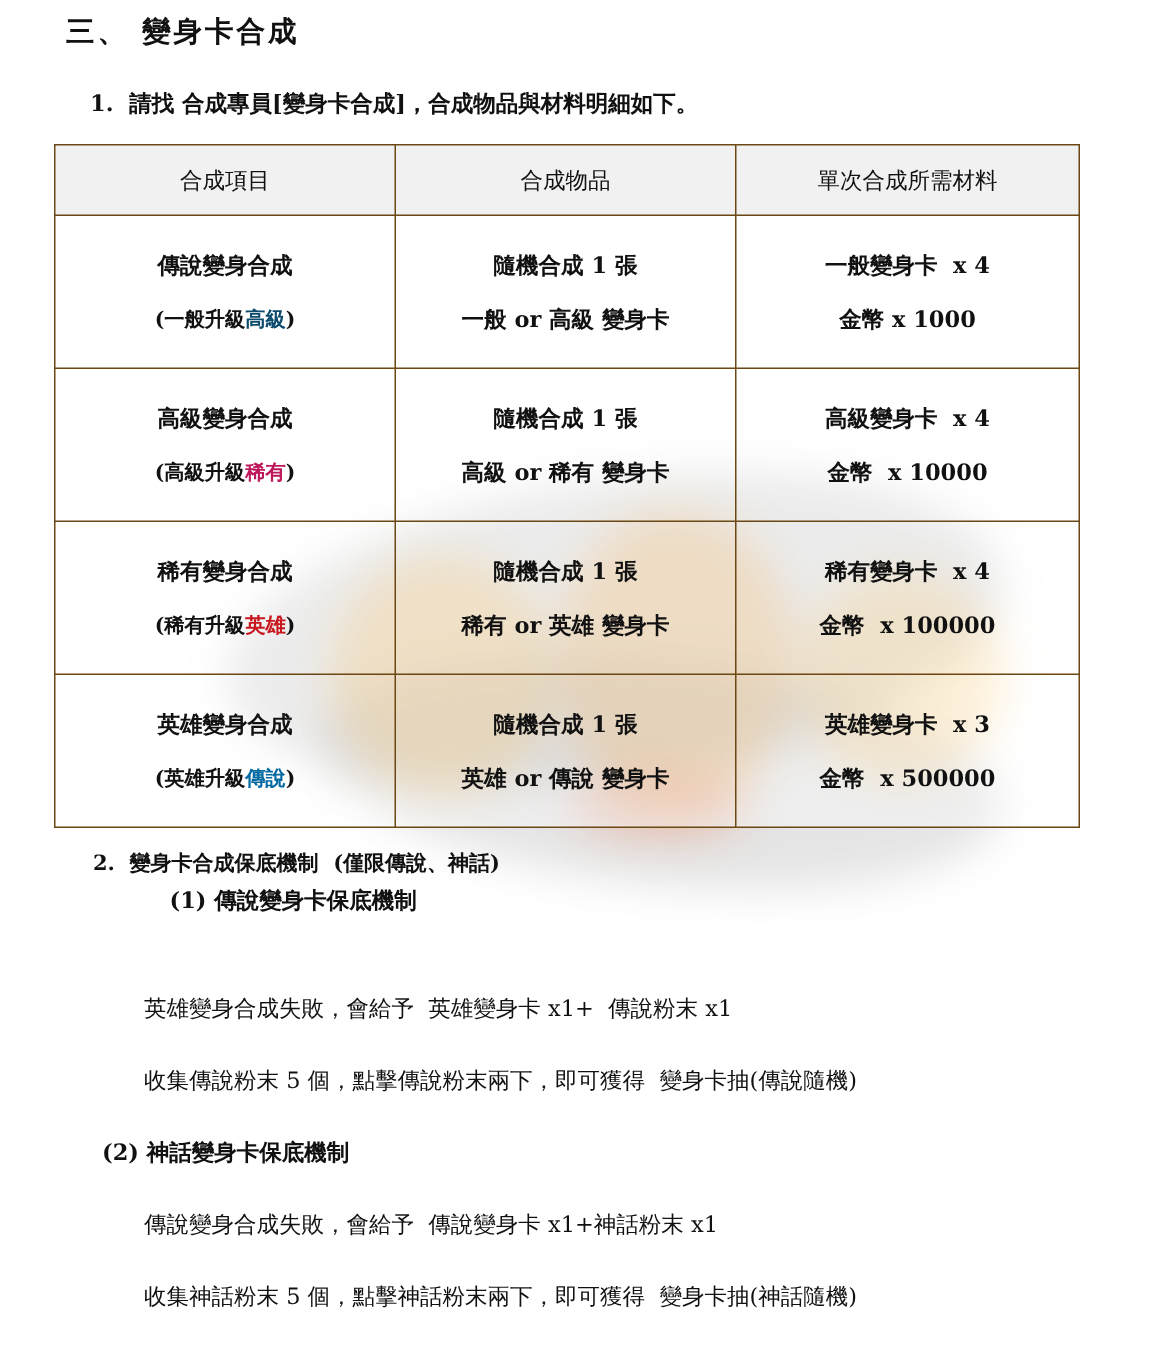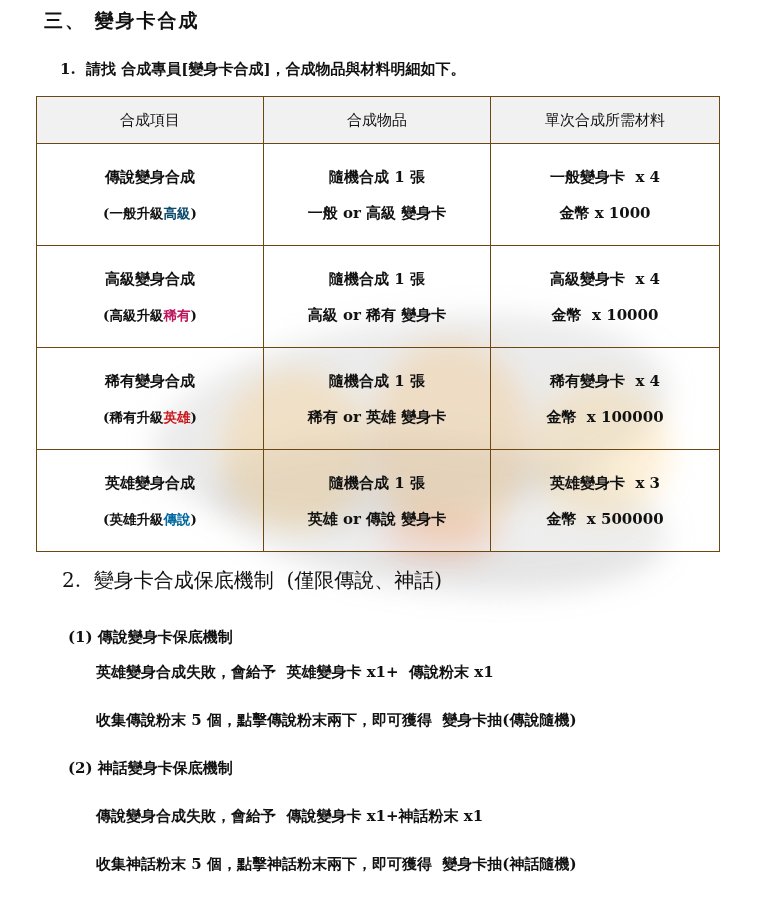--- a/index.html
+++ b/index.html
@@ -36,27 +36,27 @@
   }
   table.craft th, table.craft td {
     border: 1.5px solid #6b4713; text-align: center; vertical-align: middle;
     font-weight: bold; font-size: 15px;
   }
   table.craft th { background: #f1f1f1; height: 44px; font-weight: normal; font-size: 15px; margin-left: 34px; }
   table.craft td { background: rgba(255,255,255,0.35); height: 81px; padding: 0; }
   .cell-line { display: block; line-height: 36px; white-space: pre; }
   .small { font-size: 13.5px; }
   .h-item2 {
-    position: absolute; left: 62px; top: 567px; font-size: 20px; font-weight: normal; white-space: pre;
+    position: absolute; left: 62px; top: 567px; font-size: 14px; font-weight: bold; white-space: pre;
   }
   .sub-h {
     position: absolute; left: 68px; font-size: 15px; font-weight: bold; white-space: pre;
   }
   .para {
-    position: absolute; left: 96px; font-size: 15px; font-weight: bold; white-space: pre;
+    position: absolute; left: 96px; font-size: 15px; font-weight: normal; white-space: pre;
   }
 </style>
 </head>
 <body>
 
 <div class="watermark">
   <div class="wm-blob wm-gray1"></div>
   <div class="wm-blob wm-gray2"></div>
   <div class="wm-blob wm-orange1"></div>
   <div class="wm-blob wm-orange2"></div>
@@ -136,20 +136,20 @@
         <td>
           <span class="cell-line">英雄變身卡  x 3</span>
           <span class="cell-line">金幣  x 500000</span>
         </td>
       </tr>
     </tbody>
   </table>
 
   <div class="h-item2">2.  變身卡合成保底機制  (僅限傳說、神話)</div>
 
-  <div class="sub-h" style="top:628px;">(1) 傳說變身卡保底機制</div>
+  <div class="sub-h" style="top:591px;margin-left:45px;">(1) 傳說變身卡保底機制</div>
   <div class="para" style="top:663px;">英雄變身合成失敗，會給予  英雄變身卡 x1+  傳說粉末 x1</div>
   <div class="para" style="top:711px;">收集傳說粉末 5 個，點擊傳說粉末兩下，即可獲得  變身卡抽(傳說隨機)</div>
 
   <div class="sub-h" style="top:759px;">(2) 神話變身卡保底機制</div>
   <div class="para" style="top:807px;">傳說變身合成失敗，會給予  傳說變身卡 x1+神話粉末 x1</div>
   <div class="para" style="top:855px;">收集神話粉末 5 個，點擊神話粉末兩下，即可獲得  變身卡抽(神話隨機)</div>
 </div>
 
 </body></html>

